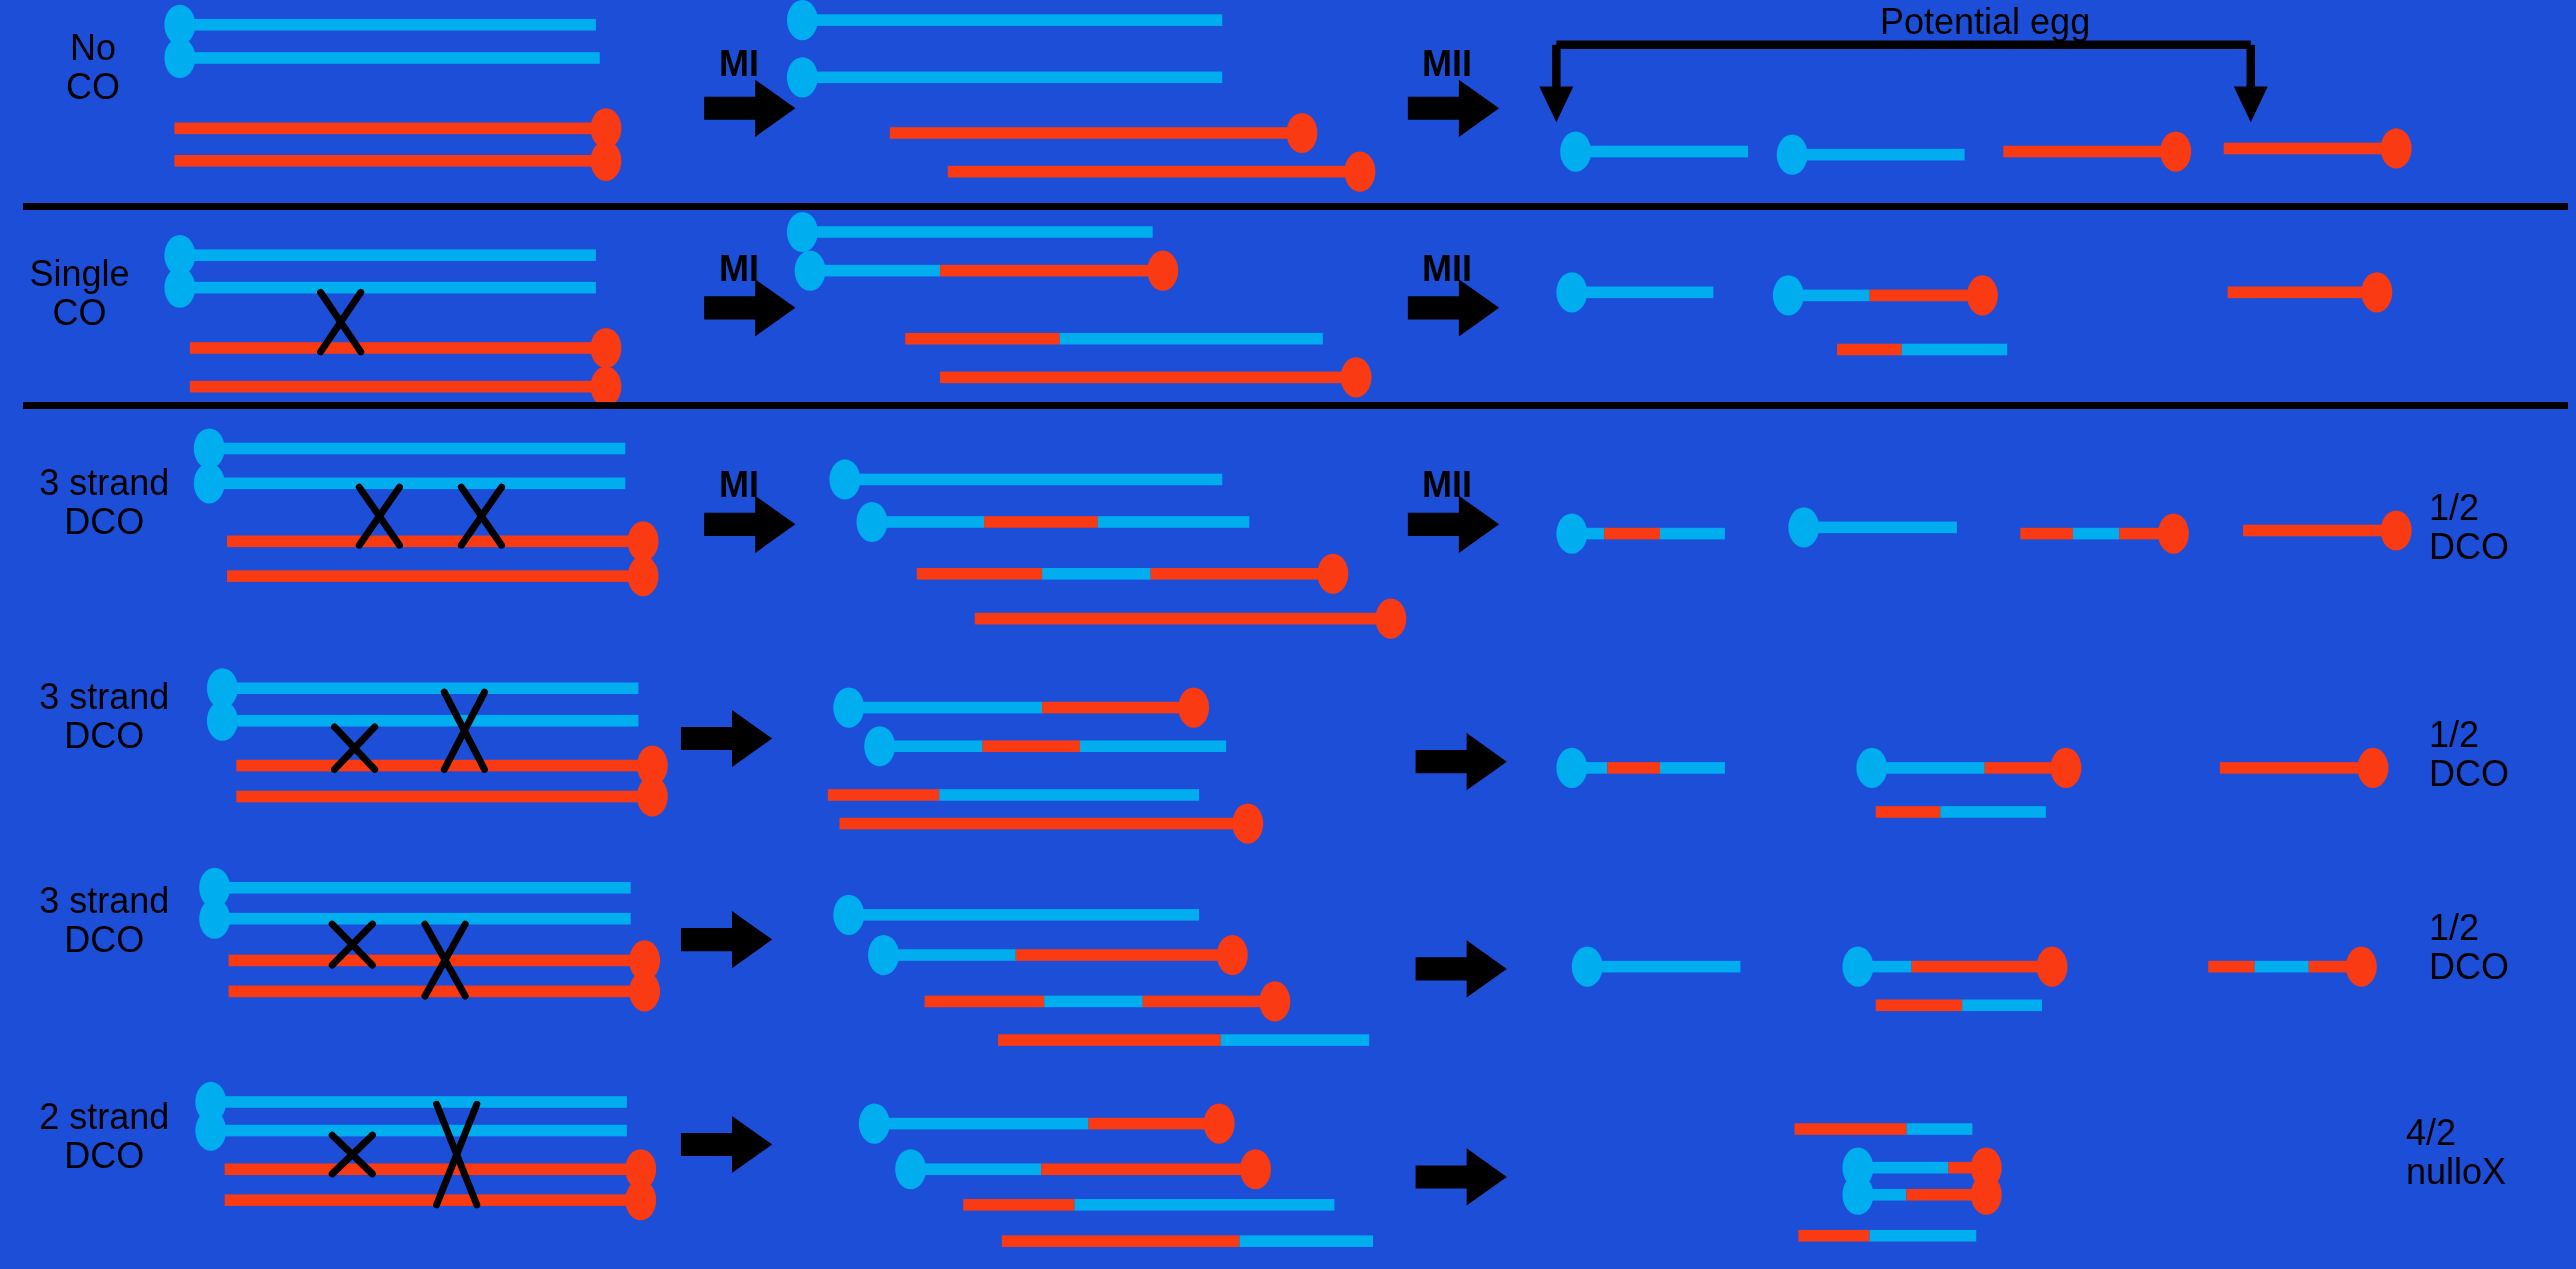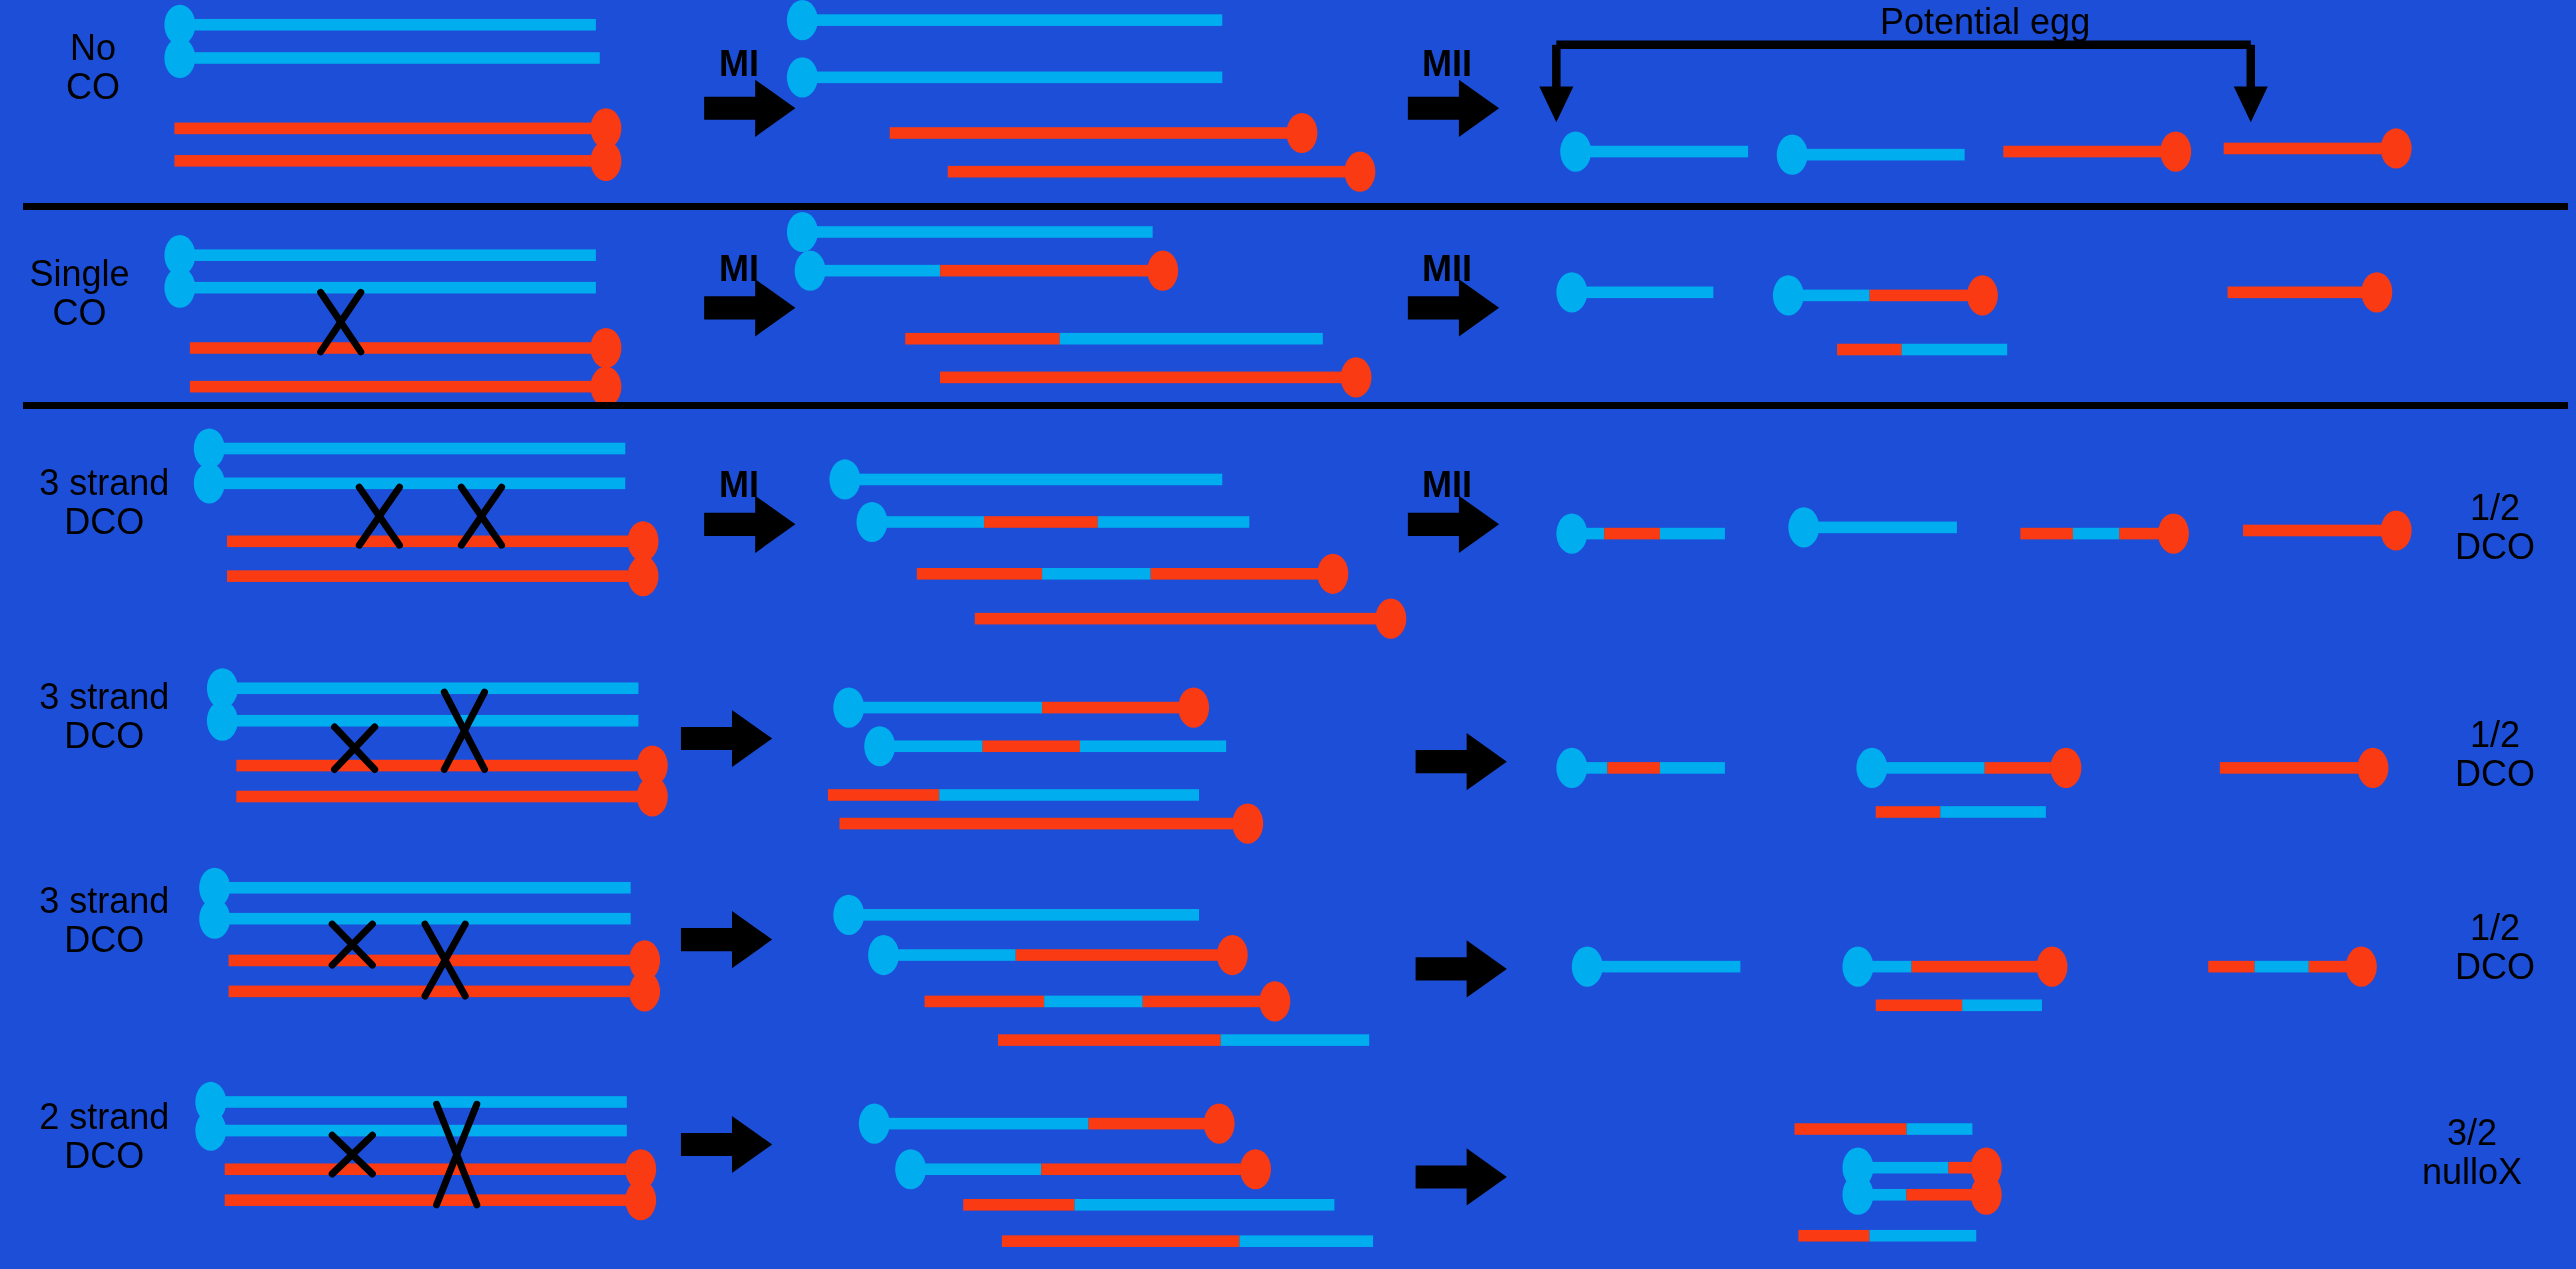--- a/index.html
+++ b/index.html
@@ -13,21 +13,21 @@
     line-height:1.08;
     text-align:center;
     color:#000;
     white-space:pre-line;
     font-family:"Liberation Sans",sans-serif;
   }
   .right-label{
     position:absolute;
     font-size:36px;
     line-height:1.08;
-    text-align:center;
+    text-align:left;
     color:#000;
     white-space:pre-line;
   }
   .stage-label{
     position:absolute;
     font-size:36px;
     font-weight:600;
     color:#000;
   }
   .potential-egg-label{
@@ -299,18 +299,18 @@
       <div class="row-label" style="left: 7.7px; top: 678px; width: 193px;">3 strand
 DCO</div>
       <div class="right-label" style="left: 2429px; top: 716px; width: 132px;">1/2
 DCO</div>
       <div class="row-label" style="left: 7.7px; top: 882px; width: 193px;">3 strand
 DCO</div>
       <div class="right-label" style="left: 2429px; top: 909px; width: 132px;">1/2
 DCO</div>
       <div class="row-label" style="left: 7.7px; top: 1098px; width: 193px;">2 strand
 DCO</div>
-      <div class="right-label" style="left: 2406px; top: 1114px; width: 132px;">3/2
+      <div class="right-label" style="left: 2406px; top: 1114px; width: 132px;">4/2
 nulloX</div>
       <div class="potential-egg-label" style="left: 1880px; top: 1px;">Potential egg</div>
     </div>
 </div>
 
 
 </body></html>

